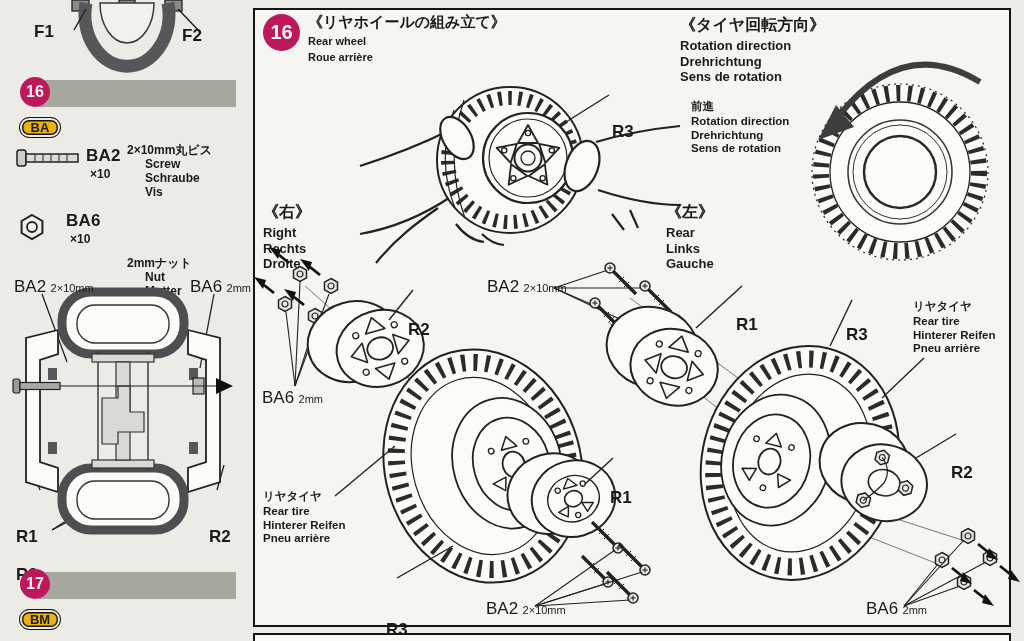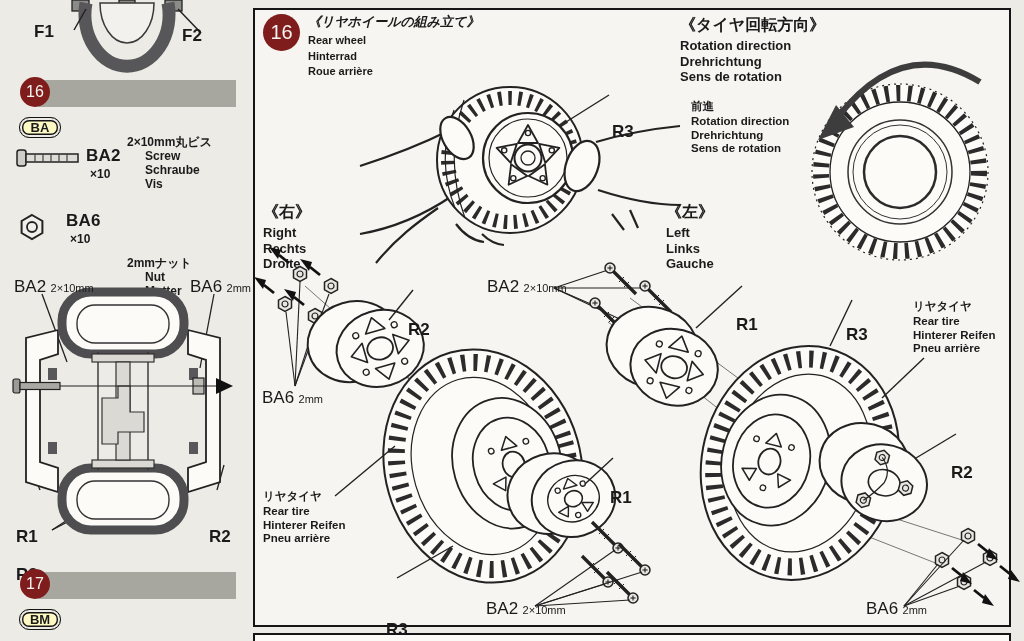--- a/index.html
+++ b/index.html
@@ -1,38 +1,38 @@
 <!DOCTYPE html>
 <html><head>
 <meta charset="utf-8">
 <style>
   html,body{margin:0;padding:0;}
   body{width:1024px;height:641px;position:relative;overflow:hidden;
        background:#edebe6;font-family:"Liberation Sans",sans-serif;color:#1a1a1a;}
   .abs{position:absolute;}
   .bold{font-weight:700;}
   
-  .stepcircle{position:absolute;background:#7f1d1d;color:#f5f4f0;border-radius:50%;
-              display:flex;align-items:center;justify-content:center;font-weight:400;}
+  .stepcircle{position:absolute;background:#be185d;color:#f5f4f0;border-radius:50%;
+              display:flex;align-items:center;justify-content:center;font-weight:700;}
   .stepcircle.small{width:30px;height:30px;font-size:16px;}
   .stepcircle.big{width:37px;height:37px;font-size:20px;}
   .graybar{position:absolute;background:#a7a79f;}
   .ovalbadge{position:absolute;border:1.6px solid #141414;border-radius:10px;
              box-shadow:inset 0 0 0 2px #edebe6, inset 0 0 0 3.4px #141414;
              display:flex;align-items:center;justify-content:center;
-             font-weight:700;font-size:13px;width:40px;height:19px;background:#fef9c3;}
+             font-weight:700;font-size:13px;width:40px;height:19px;background:#eab308;}
   
   .code{position:absolute;font-weight:700;font-size:17px;letter-spacing:0.2px;}
   .qty{position:absolute;font-weight:700;font-size:12px;}
   .rlabel{position:absolute;font-weight:700;font-size:17px;margin-top:40px;}
   
   .ml{position:absolute;font-weight:700;}
   .ml .ja{font-size:16px;margin-bottom:2px;white-space:nowrap;}
   .ml .ln{font-size:13px;line-height:15.5px;white-space:nowrap;}
-  .ml.title .ja{font-size:13px;font-style:italic;}
+  .ml.title .ja{font-size:15px;}
   .ml.title .ln{font-size:11px;line-height:15.5px;}
   .ml.small .ja{font-size:11.5px;margin-bottom:1px;}
   .ml.small .ln{font-size:11.5px;line-height:13.5px;}
   .partdesc{position:absolute;font-weight:700;font-size:12px;line-height:14px;}
   .partdesc .sub{padding-left:18px;}
   .panel{position:absolute;left:253px;top:8px;width:754px;height:615px;
          border:2.4px solid #151515;background:#f6f5f1;}
   .nextpanel{position:absolute;left:253px;top:633px;width:754px;height:10px;
              border:2.4px solid #151515;border-bottom:none;background:#fbfaf7;}
   svg{position:absolute;overflow:visible;}
@@ -97,21 +97,21 @@
   <rect x="1" y="3" width="9" height="16" rx="2.5" fill="#cfcdc8" stroke="#222" stroke-width="1.5"></rect>
   <rect x="10" y="7" width="52" height="8" fill="#dedcd6" stroke="#222" stroke-width="1.5"></rect>
   <line x1="19" y1="7.7" x2="19" y2="14.3" stroke="#222" stroke-width="1"></line>
   <line x1="27" y1="7.7" x2="27" y2="14.3" stroke="#222" stroke-width="1"></line>
   <line x1="35" y1="7.7" x2="35" y2="14.3" stroke="#222" stroke-width="1"></line>
   <line x1="43" y1="7.7" x2="43" y2="14.3" stroke="#222" stroke-width="1"></line>
   <line x1="51" y1="7.7" x2="51" y2="14.3" stroke="#222" stroke-width="1"></line>
 </svg>
 <div class="code" style="left:86px;top:146px;">BA2</div>
 <div class="qty" style="left:90px;top:167px;">×10</div>
-<div class="partdesc" style="left:127px;top:135px;">
+<div class="partdesc" style="left:127px;top:143px;">
   <div>2×10mm丸ビス</div>
   <div class="sub">Screw</div>
   <div class="sub">Schraube</div>
   <div class="sub">Vis</div>
 </div>
 
 <svg style="left:18px;top:213px;" width="28" height="28" viewBox="0 0 28 28">
   <polygon points="14,2 24.4,8 24.4,20 14,26 3.6,20 3.6,8" fill="#f0efeb" stroke="#222" stroke-width="2"></polygon>
   <circle cx="14" cy="14" r="5" fill="none" stroke="#222" stroke-width="1.8"></circle>
 </svg>
@@ -177,21 +177,20 @@
 <div class="stepcircle small" style="left:20px;top:569px;text-align:center;">17</div>
 <div class="ovalbadge" style="left:19px;top:609px;">BM</div>
 
 <div class="panel"></div>
 <div class="nextpanel"></div>
 
 <div class="stepcircle big" style="left:263px;top:14px;">16</div>
 <div class="ml title" style="left:308px;top:13px;">
   <div class="ja">《リヤホイールの組み立て》</div>
   <div class="ln">Rear wheel</div>
-  <div class="ln">Hinterrad</div>
   <div class="ln">Roue arrière</div>
 </div>
 
 <div class="ml" style="left:680px;top:15px;">
   <div class="ja">《タイヤ回転方向》</div>
   <div class="ln">Rotation direction</div>
   <div class="ln">Drehrichtung</div>
   <div class="ln">Sens de rotation</div>
 </div>
 
@@ -262,21 +261,21 @@
 </svg>
 
 <div class="ml" style="left:263px;top:202px;">
   <div class="ja">《右》</div>
   <div class="ln">Right</div>
   <div class="ln">Rechts</div>
   <div class="ln">Droite</div>
 </div>
 <div class="ml" style="left:666px;top:202px;">
   <div class="ja">《左》</div>
-  <div class="ln">Left</div>
+  <div class="ln">Rear</div>
   <div class="ln">Links</div>
   <div class="ln">Gauche</div>
 </div>
 
 <svg style="left:255px;top:258px;" width="410" height="370" viewBox="0 0 410 370">
 
   <line x1="50" y1="28" x2="250" y2="205" stroke="#555" stroke-width="0.8"></line>
   <line x1="78" y1="62" x2="305" y2="238" stroke="#555" stroke-width="0.8"></line>
 
   <g stroke="#222" stroke-width="1.1">

